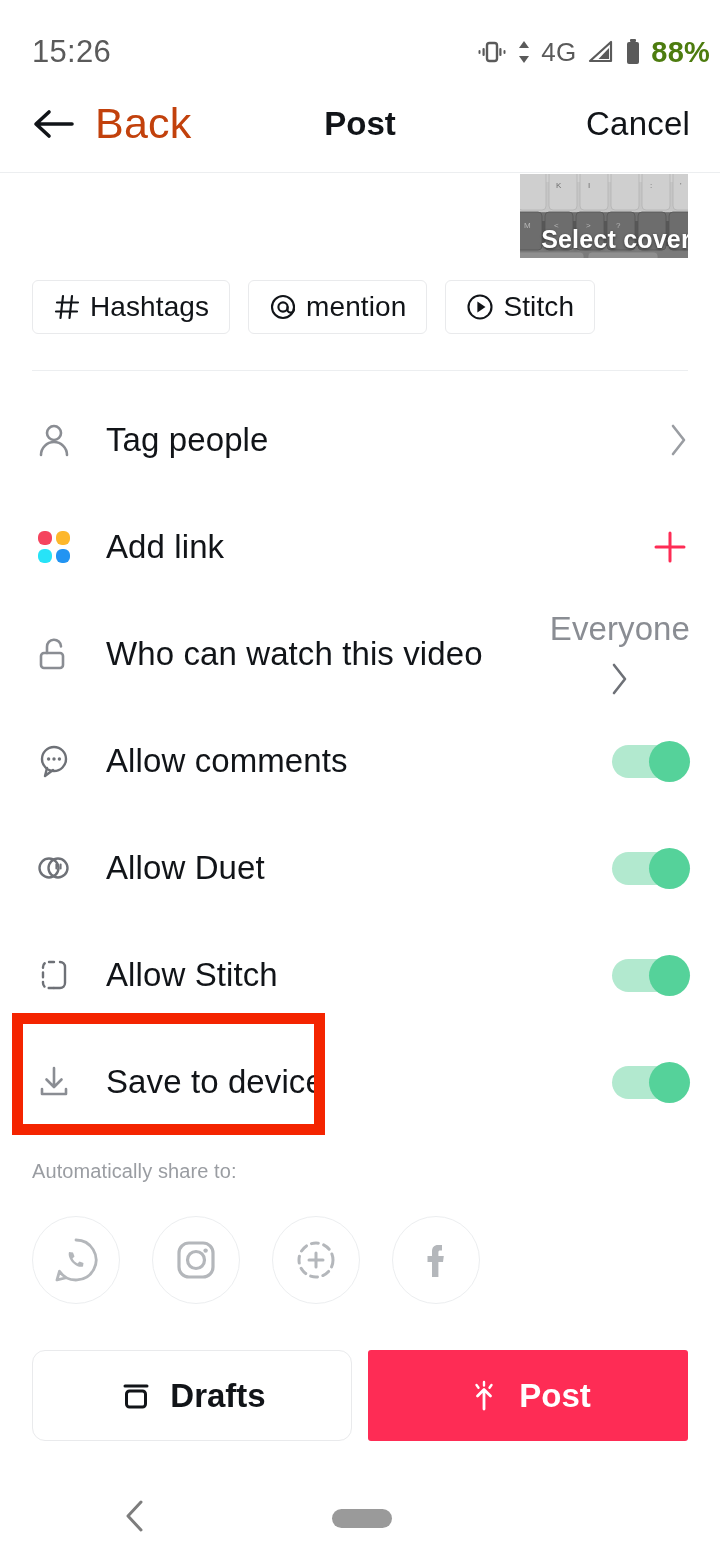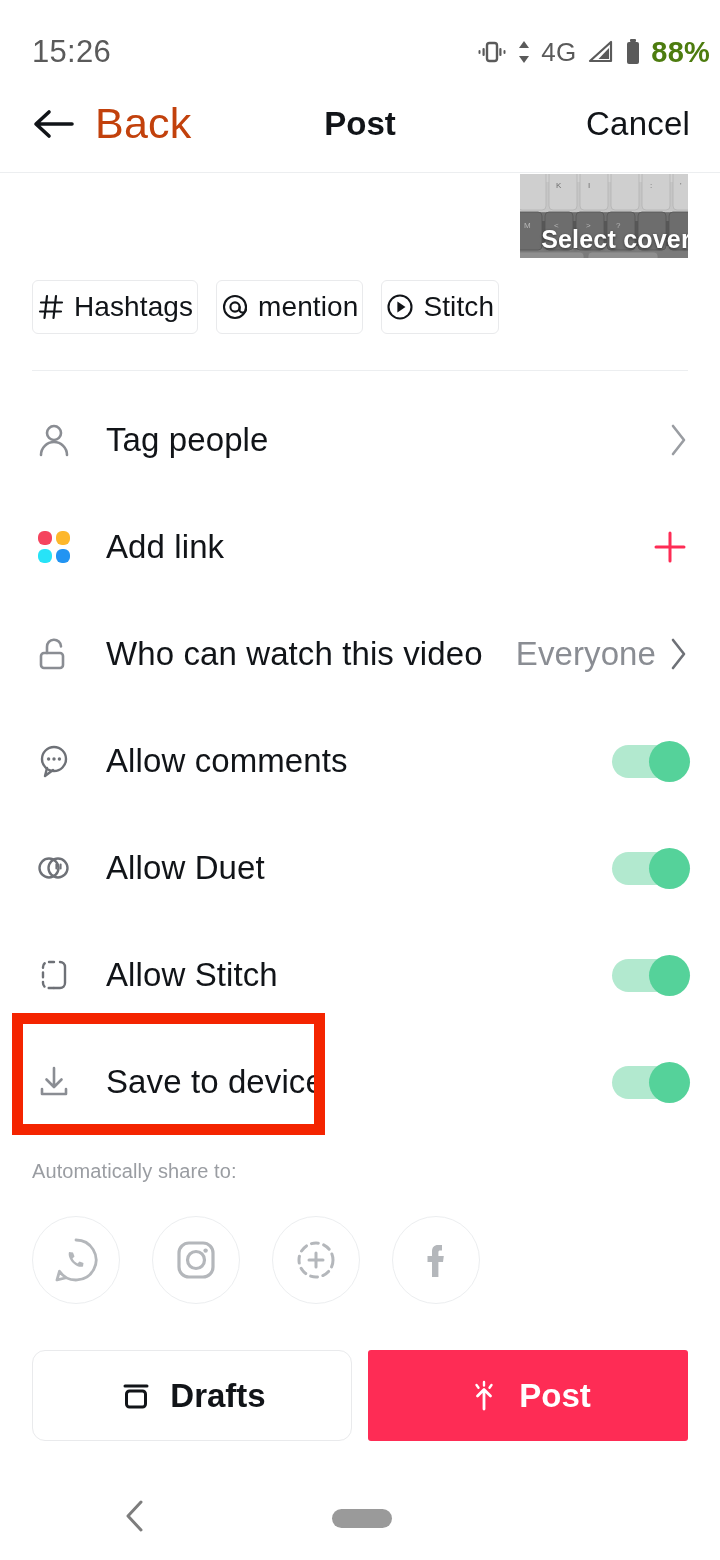--- a/index.html
+++ b/index.html
@@ -92,21 +92,21 @@
     text-shadow: 0 1px 3px rgba(0,0,0,.55);
     letter-spacing: .2px;
   }
 
   
   .chips {
     position: absolute; left: 32px; top: 280px;
     display: flex; gap: 18px;
   }
   .chip {
-    height: 54px; padding: 0 4px;
+    height: 54px; padding: 0 20px;
     display: flex; align-items: center; gap: 9px;
     border: 1px solid #e9eaec; border-radius: 6px;
     background: #fff;
     font-size: 28px; color: #111418;
     letter-spacing: .1px;
   }
 
   .divider {
     position: absolute; left: 32px; top: 370px;
     width: 656px; height: 1px; background: #eceef0;
@@ -126,21 +126,21 @@
     display: flex; align-items: center; justify-content: center;
   }
   .row-label {
     margin-left: 30px;
     font-size: 33px; color: #111418;
     letter-spacing: .1px;
     white-space: nowrap;
   }
   .row-right {
     margin-left: auto;
-    display: flex; align-items: center; gap: 12px;
+    display: flex; align-items: center; gap: 12px; flex-direction: column;
   }
   .row-value { font-size: 33px; color: #8a8d93; letter-spacing: .1px; }
 
   .toggle {
     position: relative; width: 78px; height: 40px;
   }
   .toggle .track {
     position: absolute; left: 0; top: 4px;
     width: 66px; height: 33px; border-radius: 17px;
     background: #b2e9cf;

